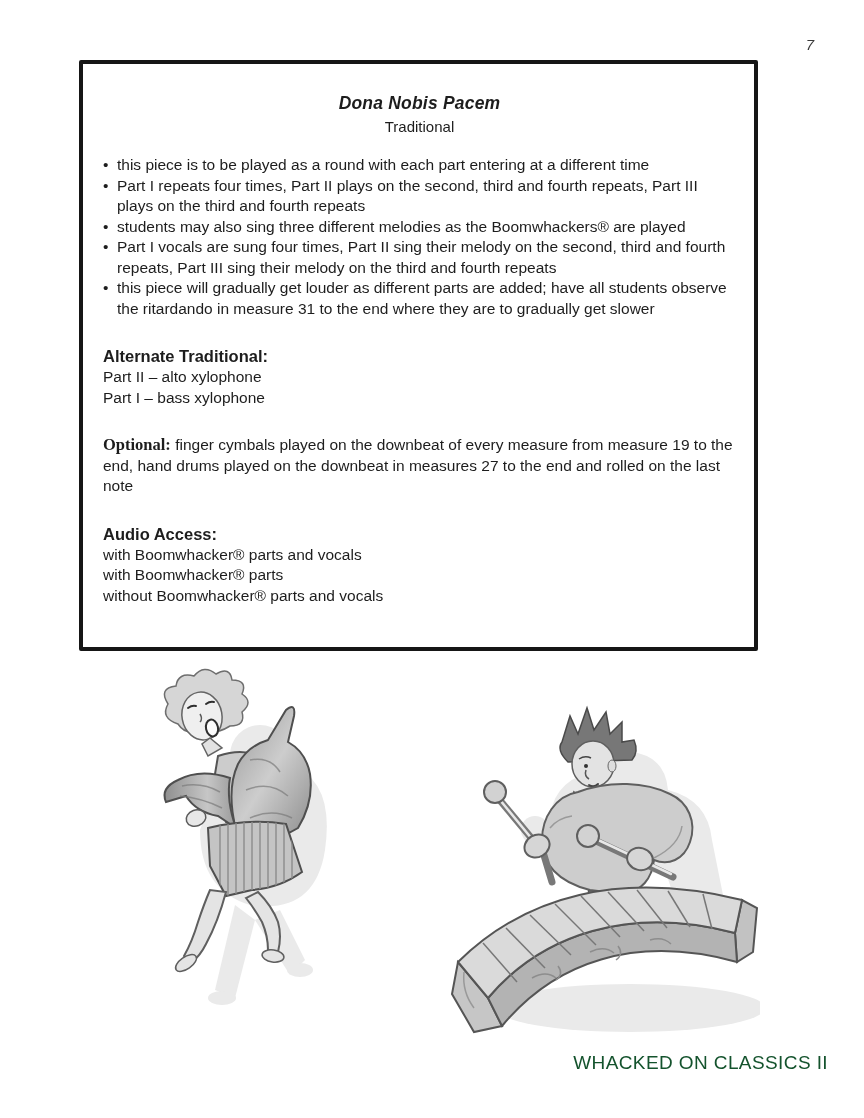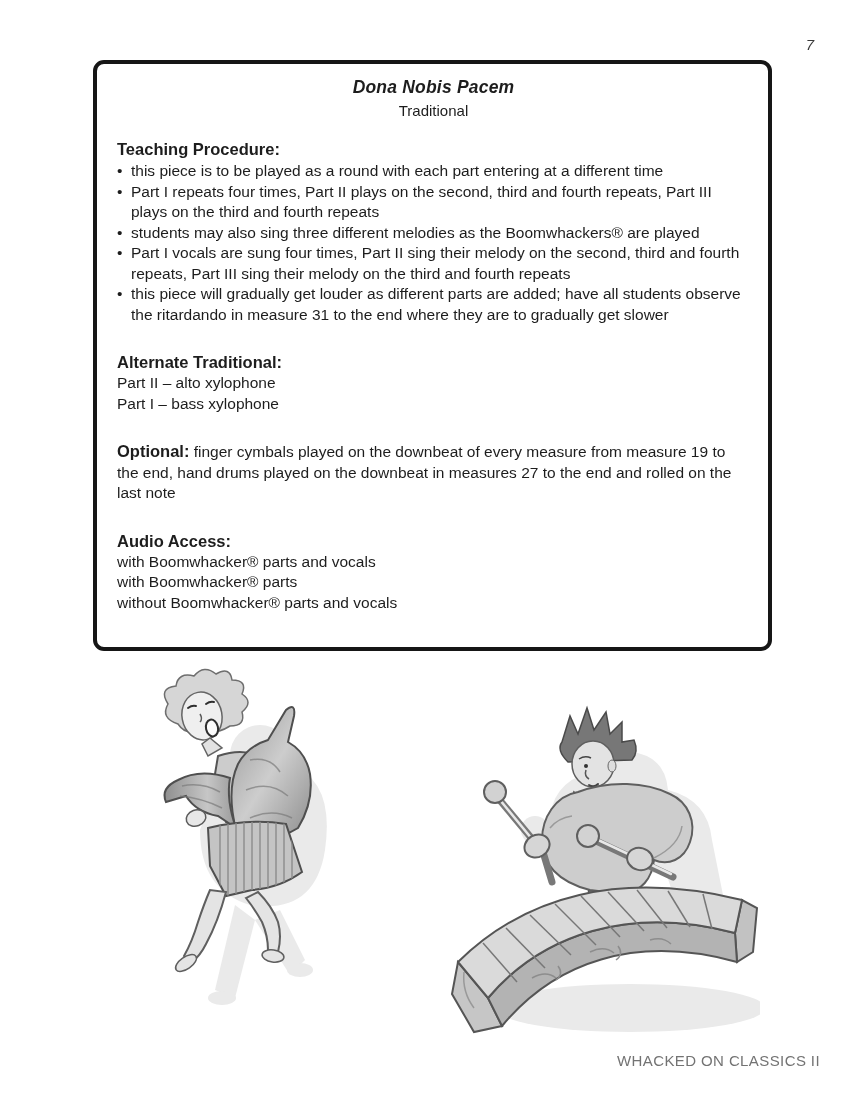--- a/index.html
+++ b/index.html
@@ -10,62 +10,61 @@
     background:#ffffff;
     font-family:"Liberation Sans", sans-serif;
     color:#1d1d1d;
     overflow:hidden;
   }
   .page-number {
     position:absolute; top:36px; right:50px;
     font-size:15px; font-style:italic; color:#3a3a3a;
   }
   .content-box {
-    position:absolute; left:93px; top:60px;
+    position:absolute; left:79px; top:60px;
     width:679px; height:591px;
-    border:4px solid #161616; border-radius:11px;
-    padding:12px 18px 0 20px;
+    border:4px solid #161616; border-radius:2px;
+    padding:28px 18px 0 20px;
     background:#ffffff;
   }
   .title {
     text-align:center; font-weight:bold; font-style:italic;
     font-size:17.5px; line-height:22px; letter-spacing:0.2px;
   }
   .subtitle {
     text-align:center; font-size:15px; line-height:19px; margin-top:3px;
   }
   .section { margin-top:27px; }
   .section.first { margin-top:19px; }
   .heading { font-weight:bold; font-size:16.5px; line-height:21px; }
   .body-text, .bullets li, .line { font-size:15.5px; line-height:20.5px; }
   .bullets { list-style:none; margin-top:1px; }
   .bullets li { position:relative; padding-left:14px; }
   .bullets .mk { position:absolute; left:0; top:0; }
-  .heading-inline { font-weight:bold; font-size:16.5px; }
+  .heading-inline { font-weight:bold; font-size:16.5px;font-family:Liberation Serif, serif; }
   .footer {
-    position:absolute; top:1052px; right:44px;
-    font-size:15px; letter-spacing:0.4px; color:#737373;
+    position:absolute; top:1052px; right:36px;
+    font-size:19px; letter-spacing:0.4px; color:#14532d;
   }
   .illu { position:absolute; }
   .illu-singer { left:130px; top:660px; width:220px; height:390px; }
   .illu-marimba { left:440px; top:700px; width:320px; height:340px; }
 </style>
 </head>
 <body>
 
 <div class="page">
 
   <div class="page-number">7</div>
 
   <div class="content-box">
     <div class="title">Dona Nobis Pacem</div>
     <div class="subtitle">Traditional</div>
 
     <div class="section first">
-      <div class="heading">Teaching Procedure:</div>
       <ul class="bullets">
         <li><span class="mk">•</span><span>this piece is to be played as a round with each part entering at a different time</span></li>
         <li><span class="mk">•</span><span>Part I repeats four times, Part II plays on the second, third and fourth repeats, Part III plays on the third and fourth repeats</span></li>
         <li><span class="mk">•</span><span>students may also sing three different melodies as the Boomwhackers® are played</span></li>
         <li><span class="mk">•</span><span>Part I vocals are sung four times, Part II sing their melody on the second, third and fourth repeats, Part III sing their melody on the third and fourth repeats</span></li>
         <li><span class="mk">•</span><span>this piece will gradually get louder as different parts are added; have all students observe the ritardando in measure 31 to the end where they are to gradually get slower</span></li>
       </ul>
     </div>
 
     <div class="section">

